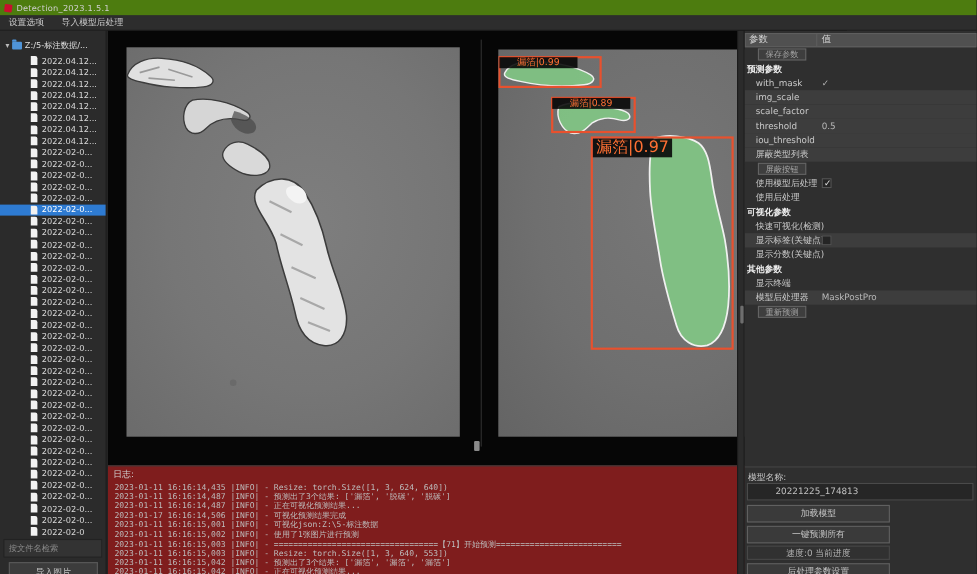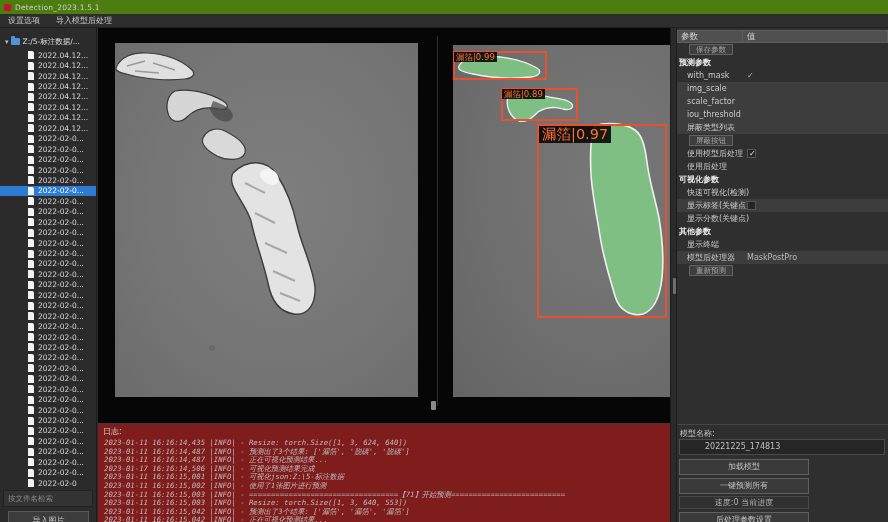--- a/index.html
+++ b/index.html
@@ -35,30 +35,30 @@
   .import-btn{position:absolute;left:8px;top:483px;width:81px;height:20px;background:#3c3c3c;border:1px solid #5a5a5a;color:#c5c5c5;font-size:8px;text-align:center;line-height:18px;}
 
   
   .center{position:absolute;left:98px;top:0;width:672px;height:494px;background:#060606;overflow:hidden;}
   .img-panel{position:absolute;overflow:hidden;}
   .img-left{left:17px;top:15px;width:303px;height:354px;background:radial-gradient(ellipse at 55% 45%,#7e7e7e 0%,#767676 55%,#6b6b6b 100%);}
   .img-right{left:355px;top:17px;width:305px;height:352px;background:radial-gradient(ellipse at 50% 40%,#777777 0%,#6f6f6f 55%,#646464 100%);}
   .panel-divider{position:absolute;left:339px;top:8px;width:1px;height:370px;background:#2e2e2e;}
   .img-svg{position:absolute;left:0;top:0;}
   .det-box{position:absolute;border:2px solid #e8512e;}
-  .det-label{position:absolute;background:rgba(5,5,5,.88);color:#ff7033;font-size:8.5px;line-height:10px;padding:0 2px;white-space:nowrap;}
+  .det-label{position:absolute;background:rgba(5,5,5,.88);color:#ff7033;font-size:8.5px;line-height:10px;padding:0 16px;white-space:nowrap;}
   .det-label.big{font-size:14.5px;line-height:17px;padding:0 3px;}
 
   .hgrip{position:absolute;left:333px;top:373px;width:5px;height:9px;background:#8a8a8a;border-radius:1px;}
 
   
   .log-panel{position:absolute;left:0;top:383px;width:672px;height:111px;background:#7f1d1d;border-top:1px solid #3a3a3a;overflow:hidden;margin-top:12px;}
   .log-title{position:absolute;left:5px;top:2px;font-size:8px;color:#d2d2d2;}
   .log-lines{position:absolute;left:6px;top:15px;width:660px;}
-  .log-line{font-family:"DejaVu Sans Mono","Liberation Mono",monospace;font-size:7.3px;height:8.6px;line-height:8.6px;color:#bdbdbd;white-space:pre;overflow:hidden;font-style:italic;}
+  .log-line{font-family:"DejaVu Sans Mono","Liberation Mono",monospace;font-size:7.3px;height:8.6px;line-height:8.6px;color:#bdbdbd;white-space:pre;overflow:hidden;}
   .log-scroll{position:absolute;right:2px;bottom:2px;width:5px;height:14px;background:#555;border-radius:2px;}
 
   
   .vsplit{position:absolute;left:670px;top:0;width:7px;height:494px;background:#2b2b2b;border-left:1px solid #1c1c1c;border-right:1px solid #1c1c1c;}
   .vgrip{position:absolute;left:2px;top:250px;width:3px;height:16px;background:#6e6e6e;border-radius:1px;}
 
   
   .right-panel{position:absolute;left:677px;top:0;width:211px;height:494px;background:#2f2f2f;overflow:hidden;}
   .p-header{position:absolute;left:0;top:2px;width:211px;height:13px;background:#505050;border:1px solid #5e5e5e;display:flex;}
   .p-h-param{width:64px;font-size:8.5px;color:#d6d6d6;padding-left:3px;line-height:11px;}
@@ -353,20 +353,24 @@
           </div>
           <div class="p-row shaded">
             <span class="p-label">img_scale</span>
             <span class="p-val"></span>
           </div>
           <div class="p-row shaded">
             <span class="p-label">scale_factor</span>
             <span class="p-val"></span>
           </div>
           <div class="p-row shaded">
+            <span class="p-label">threshold</span>
+            <span class="p-val">0.5</span>
+          </div>
+          <div class="p-row shaded">
             <span class="p-label">iou_threshold</span>
             <span class="p-val"></span>
           </div>
           <div class="p-row shaded">
             <span class="p-label">屏蔽类型列表</span>
             <span class="p-val"></span>
           </div>
           <div class="p-btn-row">
             <div class="p-btn">屏蔽按钮</div>
           </div>

